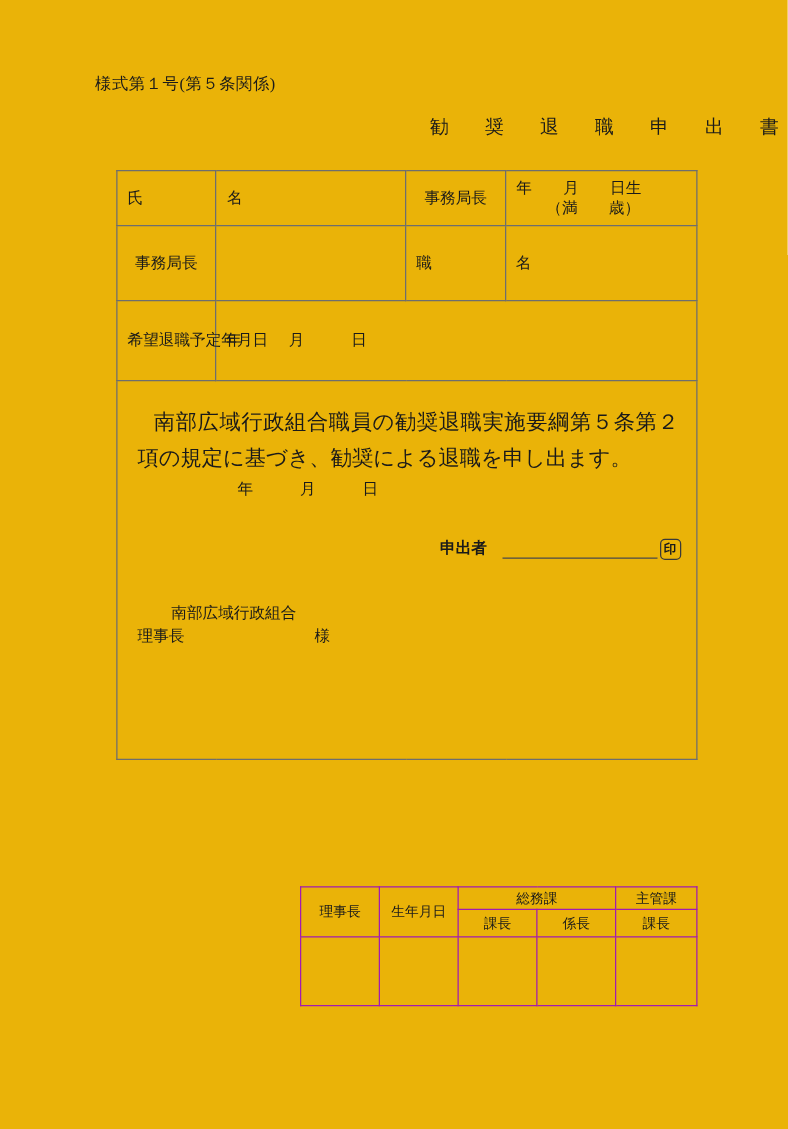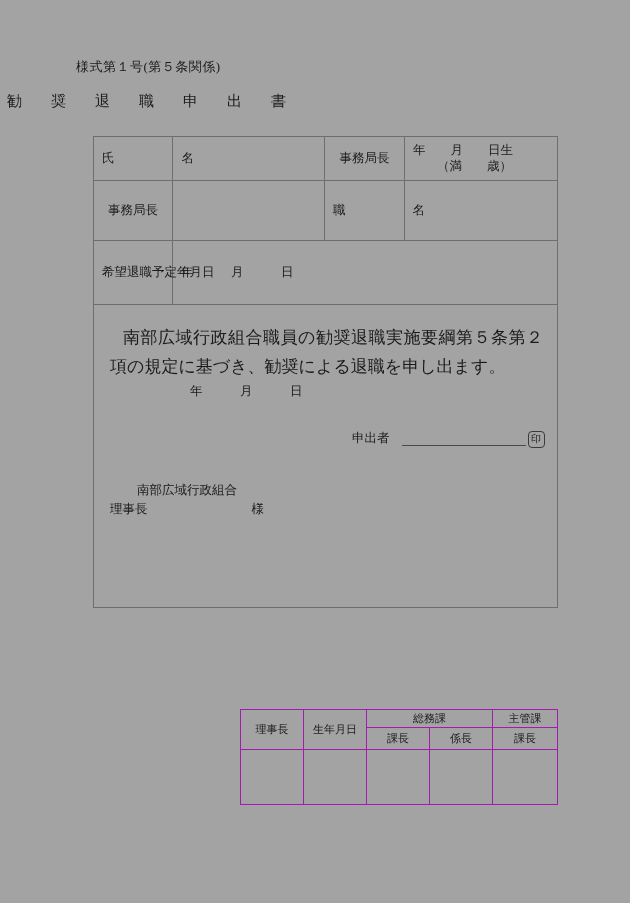--- a/index.html
+++ b/index.html
@@ -12,40 +12,40 @@
     height: 903px;
     position: relative;
     font-family: "Liberation Serif", "DejaVu Serif", serif;
     color: #1a1a1a;
     overflow: hidden;
   }
 
   .page {
     position: absolute;
     inset: 0;
-    background: #a3a3a3;
+    background: #eab308;
   }
 
   
   .form-number {
     position: absolute;
     left: 76px;
     top: 58px;
     font-size: 13px;
     letter-spacing: 0.5px;
     white-space: nowrap;
   }
 
   
   .doc-title {
     position: absolute;
     left: 0;
     right: 0;
     top: 92px;
-    text-align: left;
+    text-align: right;
     font-size: 15px;
     letter-spacing: 7px;
     padding-left: 7px;
     white-space: nowrap;
   }
 
   
   .main-table {
     position: absolute;
     left: 93px;
@@ -121,22 +121,23 @@
     top: 78px;
     font-size: 12.5px;
     white-space: nowrap;
   }
   .applicant-row {
     position: absolute;
     left: 258px;
     top: 125px;
     font-size: 12.5px;
     display: flex;
-    align-items: center;
-    white-space: nowrap;
+    align-items: flex-end;
+    white-space: nowrap;
+    font-weight: bold;
   }
   .applicant-label { margin-right: 12px; }
   .sign-line {
     display: inline-block;
     width: 124px;
     border-bottom: 1px solid #4a4a4a;
     height: 14px;
   }
   .seal-box {
     display: inline-flex;

